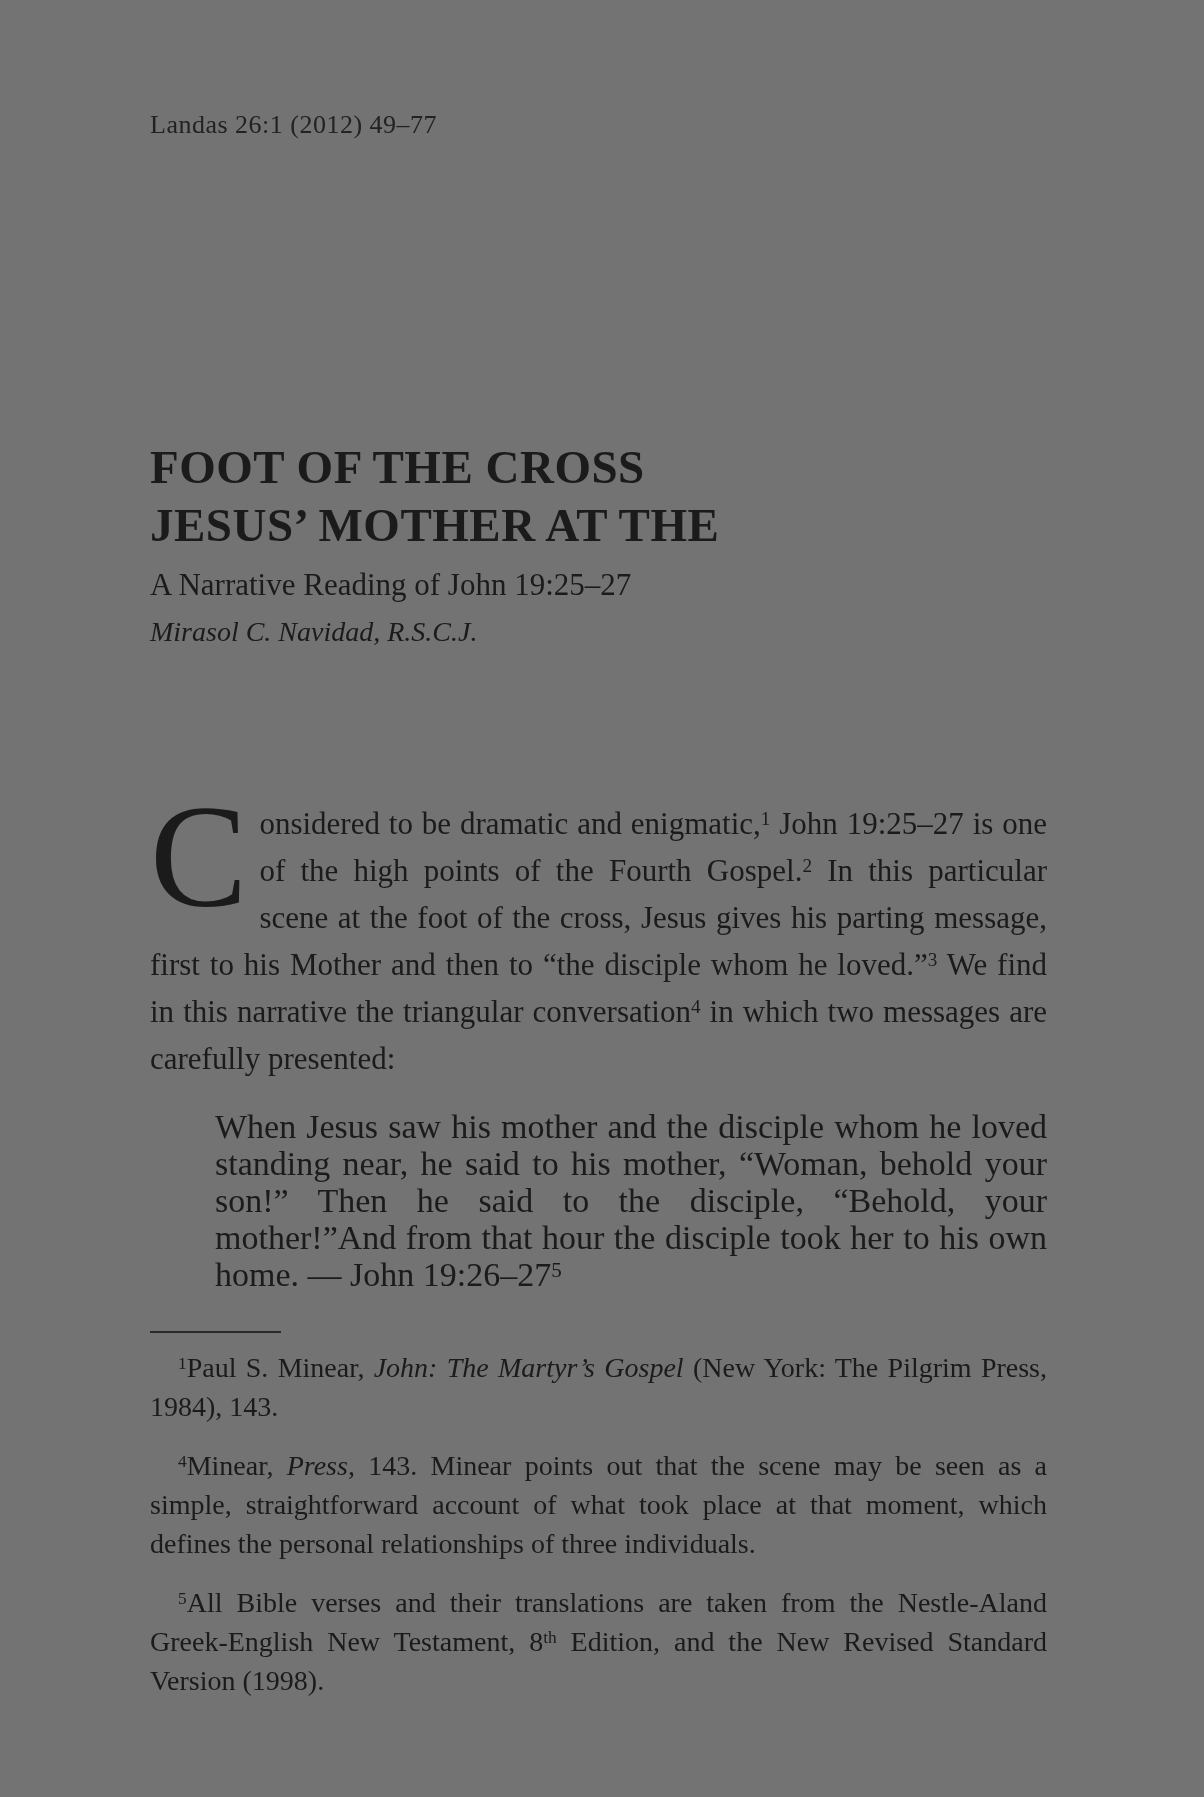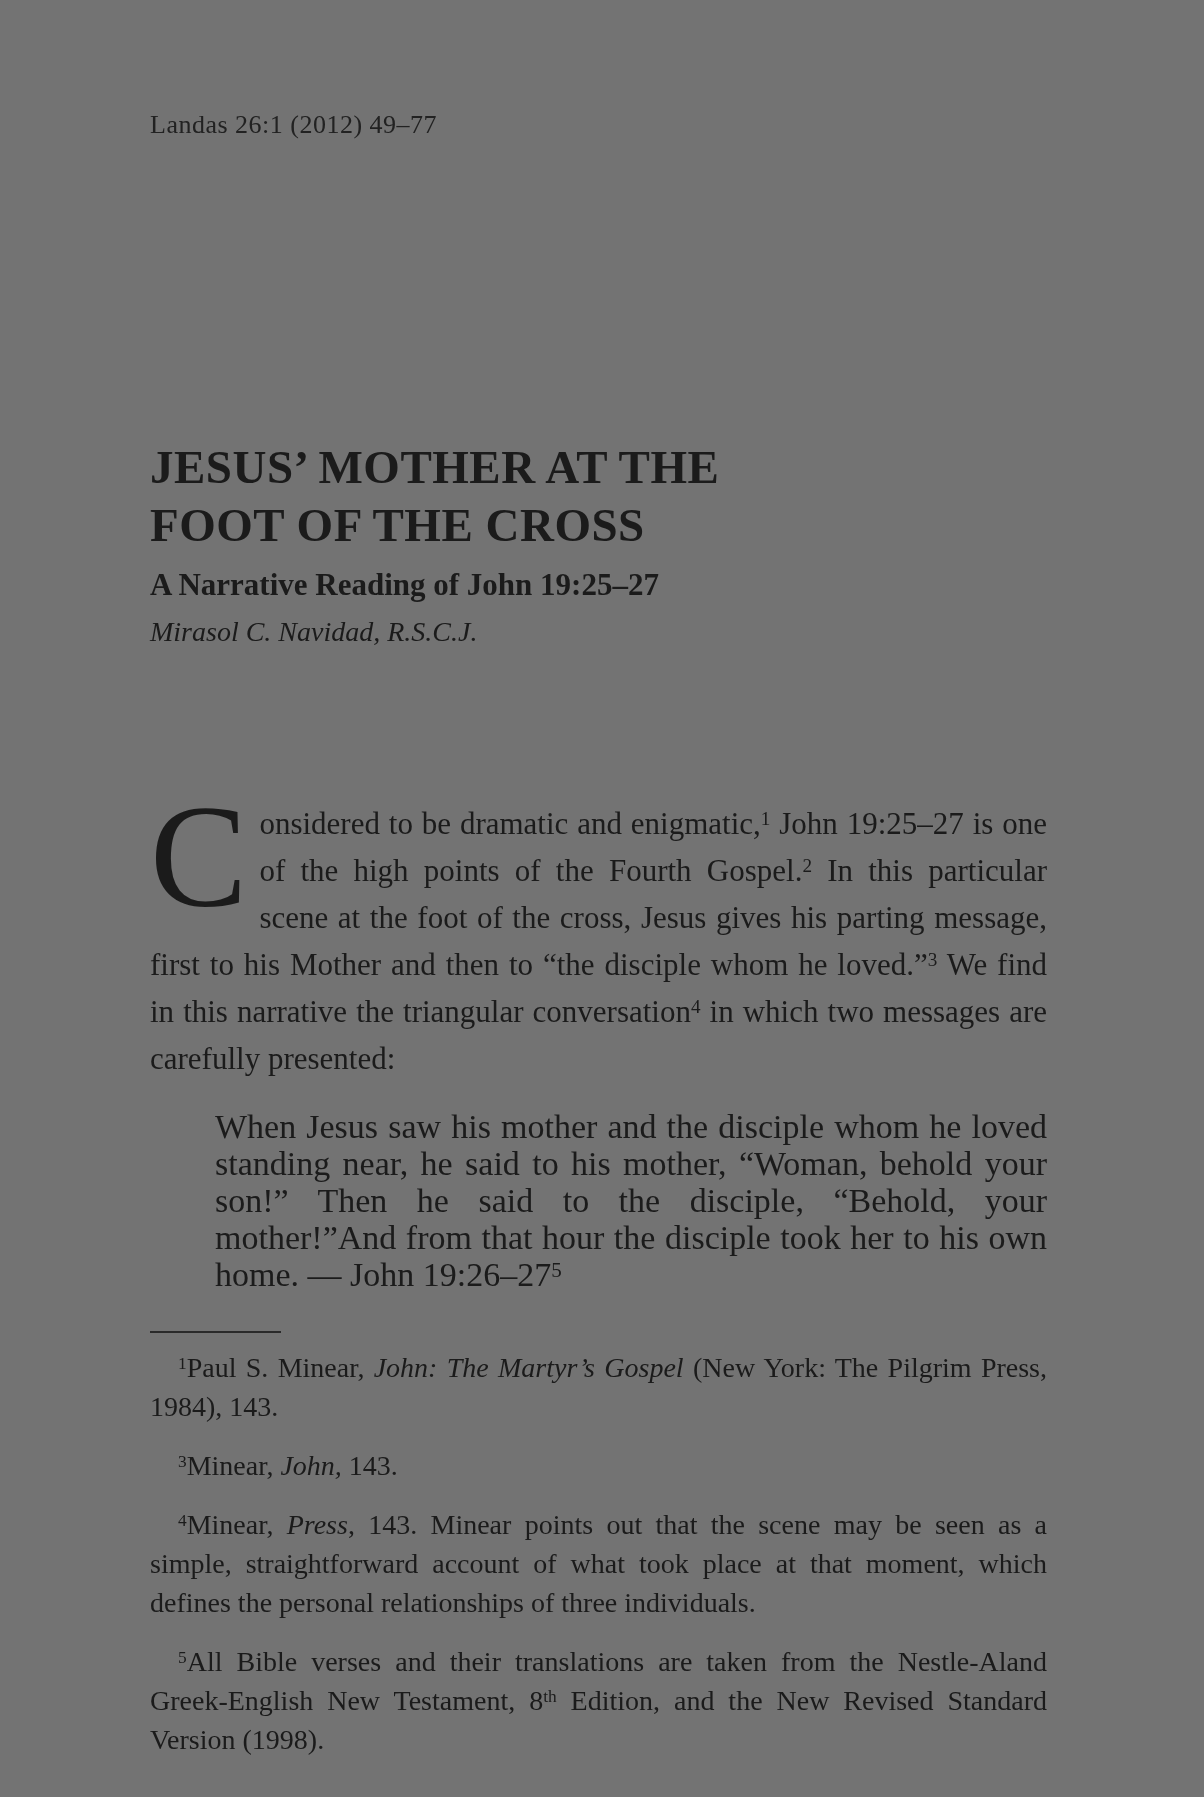--- a/index.html
+++ b/index.html
@@ -29,21 +29,21 @@
     font-size: 47px;
     line-height: 58px;
     font-weight: bold;
     letter-spacing: 0.5px;
   }
   .title .title-line { display: block; }
   .subtitle {
     margin: 12px 0 8px 0;
     font-size: 31px;
     line-height: 38px;
-    font-weight: bold;
+    font-weight: normal;
   }
   .author {
     margin: 4px 0 0 0;
     font-size: 28px;
     line-height: 40px;
     font-style: italic;
   }
   .lead {
     margin: 148px 0 0 0;
     font-size: 31px;
@@ -89,34 +89,33 @@
   em { font-style: italic; font-weight: inherit; margin-top: 20px; }
 </style>
 </head>
 <body>
 
 <div class="page">
 
   <div class="journal-header">Landas 26:1 (2012) 49–77</div>
 
   <h1 class="title">
+    <span class="title-line">FOOT OF THE CROSS</span>
     <span class="title-line">JESUS’ MOTHER AT THE</span>
-    <span class="title-line">FOOT OF THE CROSS</span>
   </h1>
 
   <h2 class="subtitle">A Narrative Reading of John 19:25–27</h2>
 
   <div class="author">Mirasol C. Navidad, R.S.C.J.</div>
 
   <p class="lead"><span class="dropcap">C</span><span>onsidered to be dramatic and enigmatic,<sup>1</sup> John 19:25–27 is one of the high points of the Fourth Gospel.<sup>2</sup> In this particular scene at the foot of the cross, Jesus gives his parting message, first to his Mother and then to “the disciple whom he loved.”<sup>3</sup> We find in this narrative the triangular conversation<sup>4</sup> in which two messages are carefully presented:</span></p>
 
   <blockquote class="quote">When Jesus saw his mother and the disciple whom he loved standing near, he said to his mother, “Woman, behold your son!” Then he said to the disciple, “Behold, your mother!”And from that hour the disciple took her to his own home. — John 19:26–27<sup>5</sup></blockquote>
 
   <div class="fn-sep"></div>
 
   <div class="footnotes">
     <p class="footnote"><sup>1</sup>Paul S. Minear, <em>John: The Martyr’s Gospel</em> (New York: The Pilgrim Press, 1984), 143.</p>
-    <p class="footnote"><sup>3</sup>Minear, <em>John,</em> 143.</p>
     <p class="footnote"><sup>4</sup>Minear, <em>Press</em>, 143. Minear points out that the scene may be seen as a simple, straightforward account of what took place at that moment, which defines the personal relationships of three individuals.</p>
     <p class="footnote"><sup>5</sup>All Bible verses and their translations are taken from the Nestle-Aland Greek-English New Testament, 8<sup>th</sup> Edition, and the New Revised Standard Version (1998).</p>
   </div>
 
 </div>
 
 </body></html>

